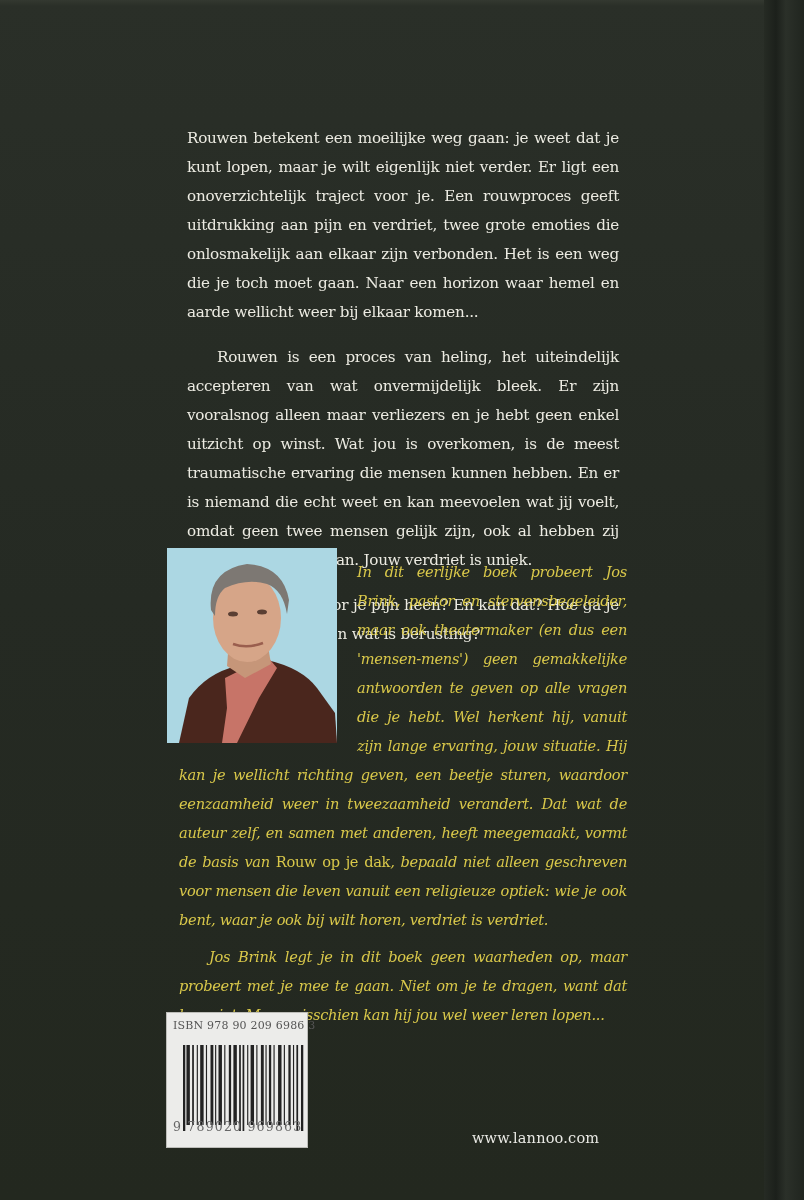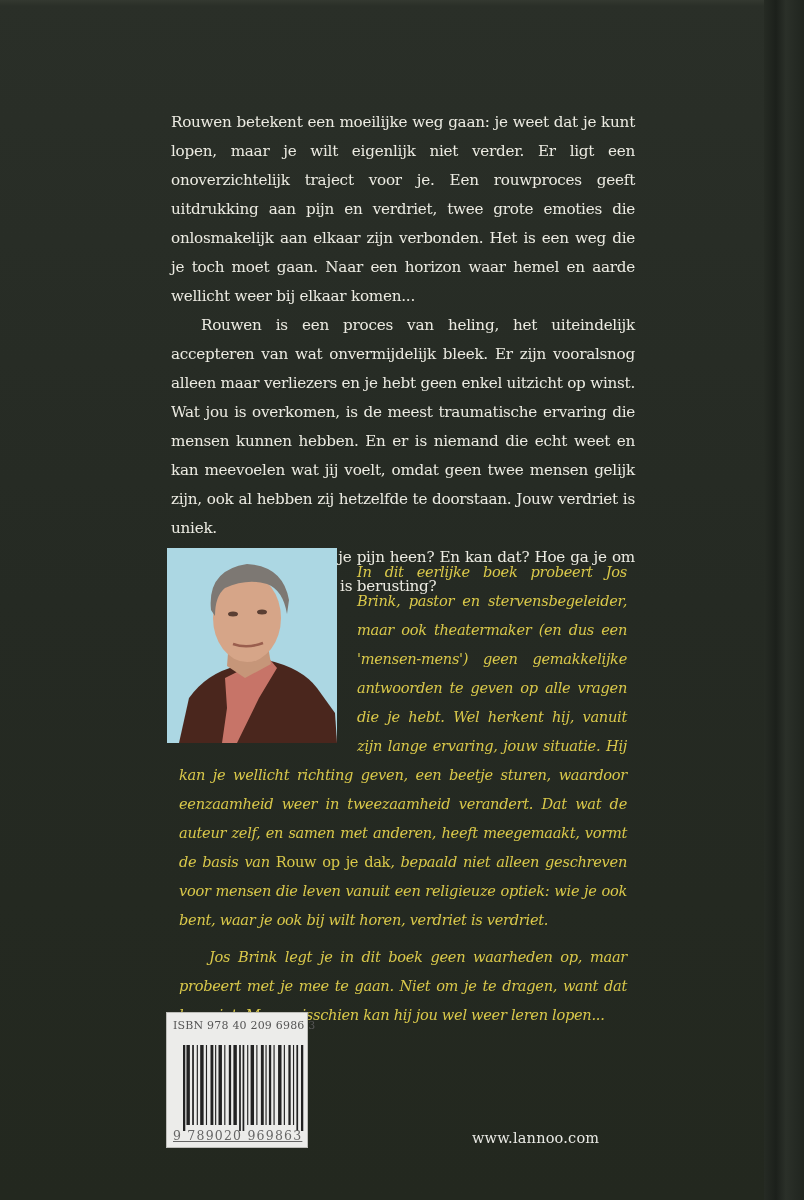--- a/index.html
+++ b/index.html
@@ -18,21 +18,21 @@
   }
   .top-edge {
     position: absolute; top: 0; left: 0; width: 804px; height: 6px;
     background: linear-gradient(180deg, #333830, #2a2f28);
   }
   .intro {
     position: absolute; left: 171px; top: 108px; width: 464px;
     color: #ecebe2; font-size: 15.2px; line-height: 29px;
     text-align: justify; letter-spacing: -0.25px;
   }
-  .intro p { margin: 0; }
+  .intro p { margin: 16px; }
   .intro p.indent { text-indent: 30px; }
   .photo {
     position: absolute; left: 167px; top: 548px; width: 170px; height: 195px;
     background: #acd7e3; overflow: hidden;
   }
   .bio {
     position: absolute; left: 171px; top: 549px; width: 464px;
     color: #d9c84a; font-style: italic; font-size: 14.6px; line-height: 29px;
     text-align: justify; letter-spacing: -0.3px;
   }
@@ -43,22 +43,22 @@
   .barcode-box {
     position: absolute; left: 166px; top: 1012px; width: 140px; height: 134px;
     background: #ececea; border: 1px solid #bdbdb9;
   }
   .isbn-label {
     position: absolute; left: 6px; top: 6px; font-size: 11px; color: #555;
     letter-spacing: 0.2px; white-space: nowrap;
   }
   .bars { position: absolute; left: 16px; top: 32px; width: 126px; height: 86px; }
   .bar-digits {
-    position: absolute; left: 6px; top: 115px; font-size: 12.5px; color: #666;
-    letter-spacing: 1.2px; white-space: nowrap; text-decoration: underline;
+    position: absolute; left: 6px; top: 106px; font-size: 12.5px; color: #666;
+    letter-spacing: 1.2px; white-space: nowrap;
   }
   .website {
     position: absolute; left: 472px; top: 1130px; color: #e9e9e4;
     font-size: 14.5px; letter-spacing: 0.2px;
   }
 </style>
 </head>
 <body>
 
 <div class="cover">
@@ -92,21 +92,21 @@
     </svg>
   </div>
 
   <div class="bio">
     <div class="float-spacer"></div>
     <p><span>In dit eerlijke boek probeert Jos Brink, pastor en stervensbegeleider, maar ook theatermaker (en dus een 'mensen-mens') geen gemakkelijke antwoorden te geven op alle vragen die je hebt. Wel herkent hij, vanuit zijn lange ervaring, jouw situatie. Hij kan je wellicht richting geven, een beetje sturen, waardoor eenzaamheid weer in tweezaamheid verandert. Dat wat de auteur zelf, en samen met anderen, heeft meegemaakt, vormt de basis van </span><span class="title-ref">Rouw op je dak</span><span>, bepaald niet alleen geschreven voor mensen die leven vanuit een religieuze optiek: wie je ook bent, waar je ook bij wilt horen, verdriet is verdriet.</span></p>
     <p class="indent">Jos Brink legt je in dit boek geen waarheden op, maar probeert met je mee te gaan. Niet om je te dragen, want dat kan niet. Maar misschien kan hij jou wel weer leren lopen...</p>
   </div>
 
   <div class="barcode-box">
-    <div class="isbn-label">ISBN 978 40 209 6986 3</div>
+    <div class="isbn-label">ISBN 978 90 209 6986 3</div>
     <svg class="bars" viewBox="0 0 110 86" preserveAspectRatio="none">
       <g fill="#222">
         <rect x="0" y="0" width="2" height="86"></rect>
         <rect x="3" y="0" width="3" height="80"></rect>
         <rect x="8" y="0" width="1.5" height="80"></rect>
         <rect x="12" y="0" width="1" height="80"></rect>
         <rect x="15" y="0" width="3" height="80"></rect>
         <rect x="20" y="0" width="1" height="80"></rect>
         <rect x="24" y="0" width="2.5" height="80"></rect>
         <rect x="28" y="0" width="1" height="80"></rect>

